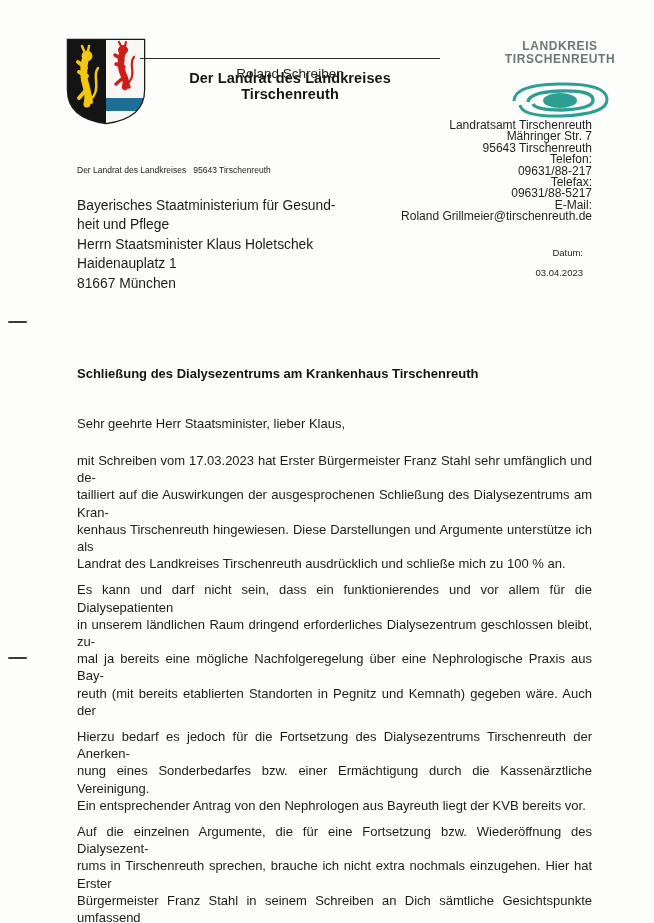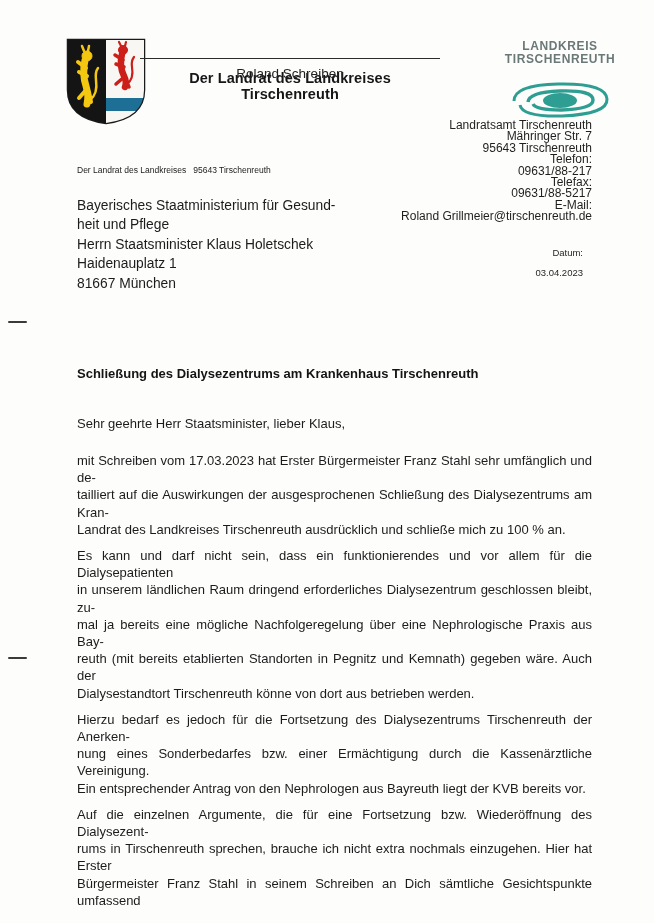--- a/index.html
+++ b/index.html
@@ -132,28 +132,28 @@
 <div class="abs fold fold1"></div>
 <div class="abs fold fold2"></div>
 
 <div class="abs subject">Schließung des Dialysezentrums am Krankenhaus Tirschenreuth</div>
 <div class="abs salutation">Sehr geehrte Herr Staatsminister, lieber Klaus,</div>
 
 <div class="abs body-text">
   <div class="para justified">
       <div class="ln">mit Schreiben vom 17.03.2023 hat Erster Bürgermeister Franz Stahl sehr umfänglich und de-</div>
       <div class="ln">tailliert auf die Auswirkungen der ausgesprochenen Schließung des Dialysezentrums am Kran-</div>
+      <div class="ln">kenhaus Tirschenreuth hingewiesen. Diese Darstellungen und Argumente unterstütze ich als</div>
       <div class="ln ln-last">Landrat des Landkreises Tirschenreuth ausdrücklich und schließe mich zu 100 % an.</div>
     </div>
   <div class="para justified">
       <div class="ln">Es kann und darf nicht sein, dass ein funktionierendes und vor allem für die Dialysepatienten</div>
       <div class="ln">in unserem ländlichen Raum dringend erforderliches Dialysezentrum geschlossen bleibt, zu-</div>
       <div class="ln">mal ja bereits eine mögliche Nachfolgeregelung über eine Nephrologische Praxis aus Bay-</div>
       <div class="ln">reuth (mit bereits etablierten Standorten in Pegnitz und Kemnath) gegeben wäre. Auch der</div>
-      <div class="ln ln-last">Dialysestandtort Tirschenreuth könne von dort aus betrieben werden.</div>
     </div>
   <div class="para justified">
       <div class="ln">Hierzu bedarf es jedoch für die Fortsetzung des Dialysezentrums Tirschenreuth der Anerken-</div>
       <div class="ln">nung eines Sonderbedarfes bzw. einer Ermächtigung durch die Kassenärztliche Vereinigung.</div>
       <div class="ln ln-last">Ein entsprechender Antrag von den Nephrologen aus Bayreuth liegt der KVB bereits vor.</div>
     </div>
   <div class="para justified">
       <div class="ln">Auf die einzelnen Argumente, die für eine Fortsetzung bzw. Wiederöffnung des Dialysezent-</div>
       <div class="ln">rums in Tirschenreuth sprechen, brauche ich nicht extra nochmals einzugehen. Hier hat Erster</div>
       <div class="ln">Bürgermeister Franz Stahl in seinem Schreiben an Dich sämtliche Gesichtspunkte umfassend</div>

